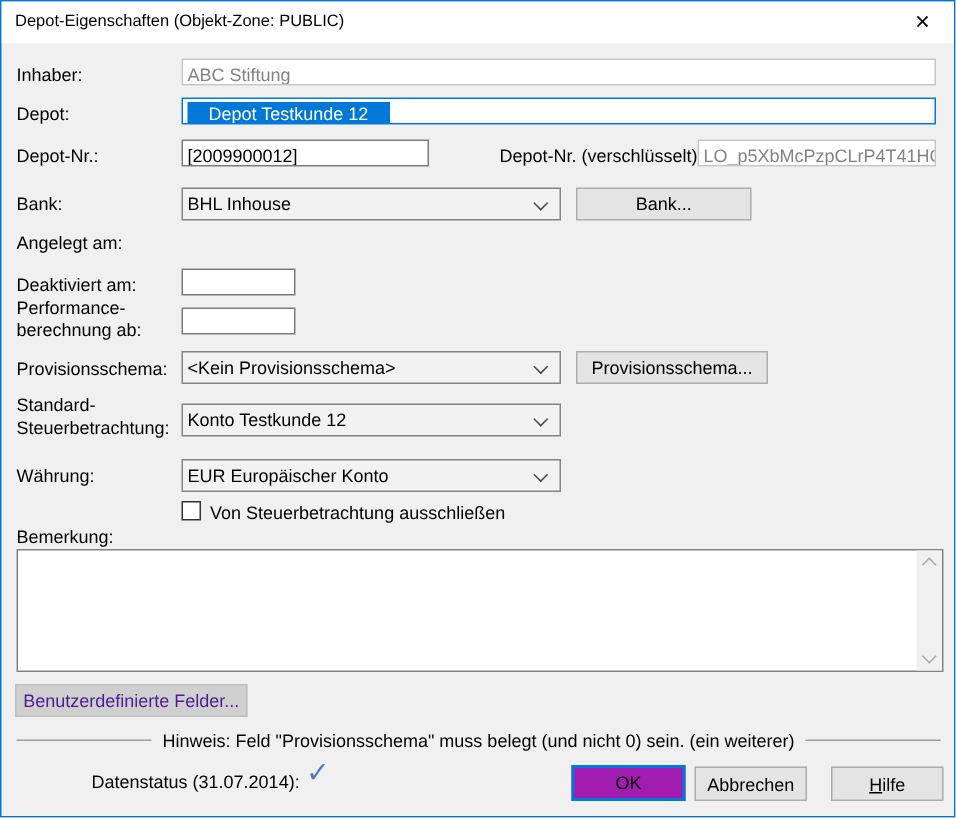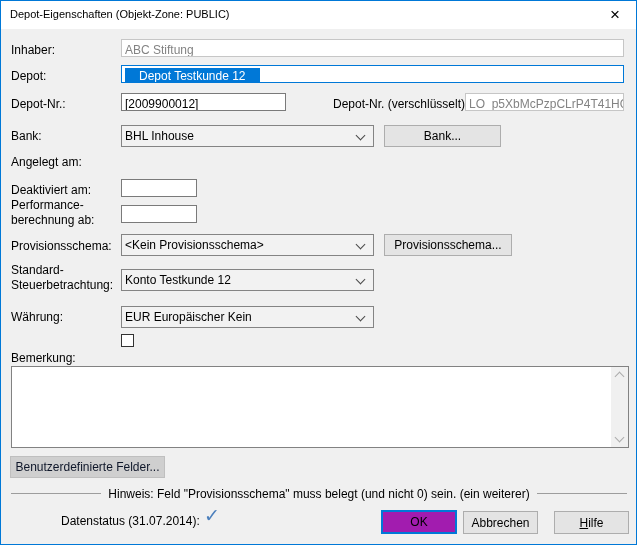--- a/index.html
+++ b/index.html
@@ -54,21 +54,21 @@
     transform: rotate(45deg);
   }
 
   .btn {
     position: absolute; height: 22px;
     background: #e4e4e4; border: 1px solid #adadad;
     display:flex; align-items:center; justify-content:center;
     white-space: nowrap; cursor: default;
   }
   .btn.default { border: 2px solid #0078d7; background:#a21caf; }
-  .btn.disabled { background: #cfcfcf; border-color: #bfbfbf; color: #0f172a; }
+  .btn.disabled { background: #cfcfcf; border-color: #bfbfbf; color: #4c1d95; }
 
   .checkbox {
     position: absolute; width: 13px; height: 13px;
     background:#fff; border: 1px solid #333;
   }
 
   
   .textarea {
     position: absolute; left: 10px; top: 365px; width: 618px; height: 82px;
     background: #fff; border: 1px solid #828282;
@@ -143,25 +143,26 @@
   <div class="btn" style="left:383px; top:233px; width:128px">Provisionsschema...</div>
 
   <span class="label" style="top:262px"><span>Standard-</span><br><span>Steuerbetrachtung:</span></span>
   <div class="combo" style="top:268px">
     <span>Konto Testkunde 12</span>
     <span class="chev"></span>
   </div>
 
   <span class="label" style="top:309px">Währung:</span>
   <div class="combo" style="top:305px">
-    <span>EUR Europäischer Kein</span>
+    <span>EUR Europäischer Konto</span>
     <span class="chev"></span>
   </div>
 
   <div class="checkbox" style="left:120px; top:333px"></div>
+  <span class="label" style="left:139px; top:334px">Von Steuerbetrachtung ausschließen</span>
 
   <span class="label" style="top:350px">Bemerkung:</span>
   <div class="textarea">
     <span></span>
     <div class="vscroll">
       <span class="scroll-arrow up"></span>
       <span class="scroll-arrow down"></span>
     </div>
   </div>
 

